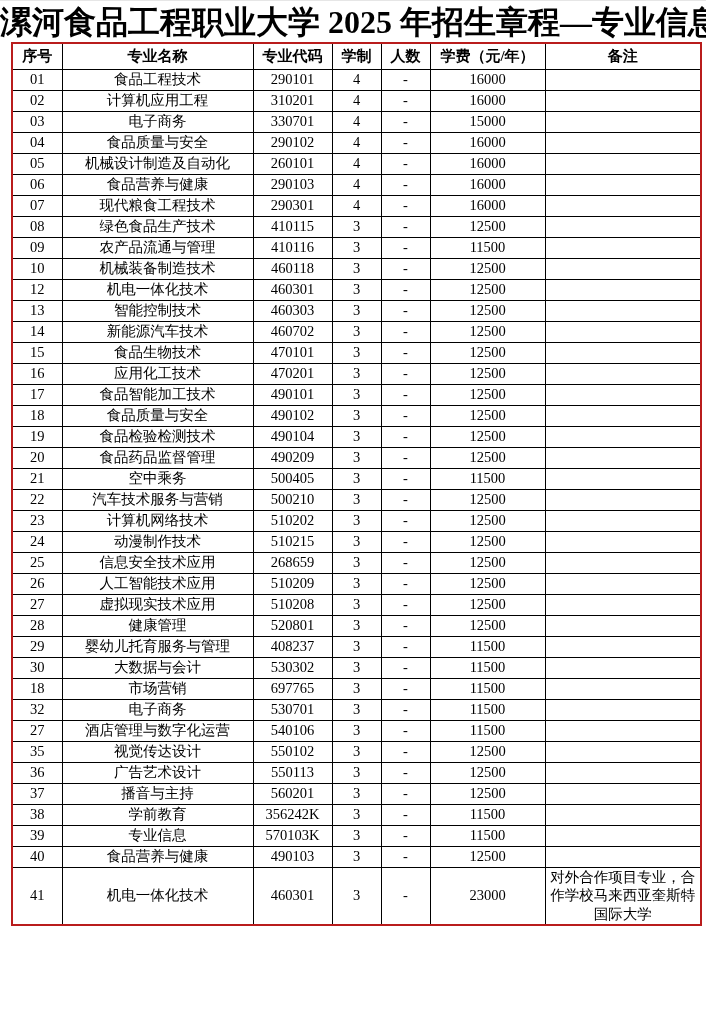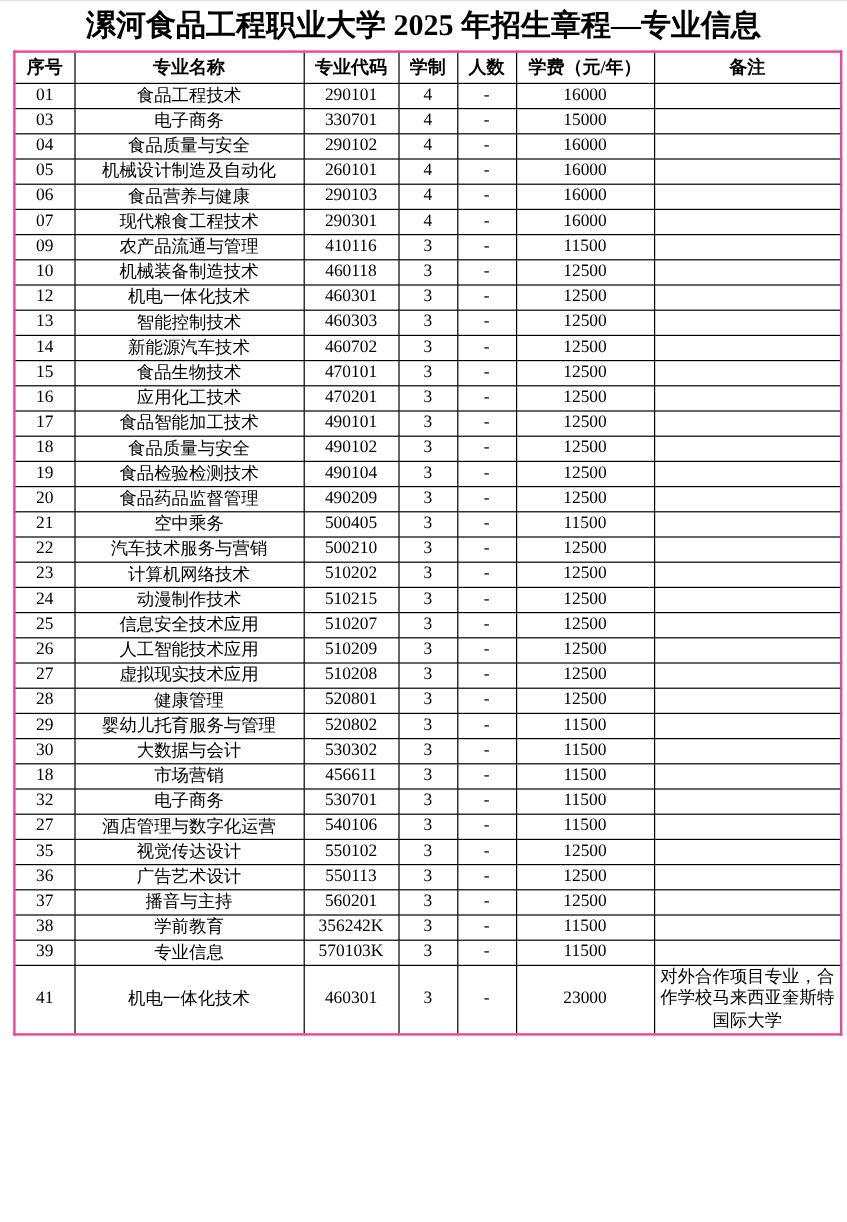--- a/index.html
+++ b/index.html
@@ -11,31 +11,31 @@
     width: 706px;
     height: 1018px;
     position: relative;
     font-family: "Liberation Serif", "DejaVu Serif", serif;
     color: #000000;
     border-top: 1px solid #e6e6e6;
     box-sizing: border-box;
   }
   .page-title {
     text-align: center;
-    font-size: 25px;
+    font-size: 32px;
     font-weight: bold;
     line-height: 30px;
     margin: 6px 0 5px 0;
     white-space: nowrap;
   }
   table.majors {
     border-collapse: collapse;
     table-layout: fixed;
     margin-left: 11px;
-    border: 2px solid #ec4899;
+    border: 2px solid #b91c1c;
   }
   table.majors th,
   table.majors td {
     border: 1px solid #000000;
     text-align: center;
     vertical-align: middle;
     padding: 0 2px;
     overflow: hidden;
     box-sizing: border-box;
   }
@@ -96,20 +96,29 @@
       <tr>
         <td>01</td>
         <td>食品工程技术</td>
         <td>290101</td>
         <td>4</td>
         <td>-</td>
         <td>16000</td>
         <td class="remark-cell"></td>
       </tr>
       <tr>
+        <td>02</td>
+        <td>计算机应用工程</td>
+        <td>310201</td>
+        <td>4</td>
+        <td>-</td>
+        <td>16000</td>
+        <td class="remark-cell"></td>
+      </tr>
+      <tr>
         <td>03</td>
         <td>电子商务</td>
         <td>330701</td>
         <td>4</td>
         <td>-</td>
         <td>15000</td>
         <td class="remark-cell"></td>
       </tr>
       <tr>
         <td>04</td>
@@ -141,20 +150,29 @@
       <tr>
         <td>07</td>
         <td>现代粮食工程技术</td>
         <td>290301</td>
         <td>4</td>
         <td>-</td>
         <td>16000</td>
         <td class="remark-cell"></td>
       </tr>
       <tr>
+        <td>08</td>
+        <td>绿色食品生产技术</td>
+        <td>410115</td>
+        <td>3</td>
+        <td>-</td>
+        <td>12500</td>
+        <td class="remark-cell"></td>
+      </tr>
+      <tr>
         <td>09</td>
         <td>农产品流通与管理</td>
         <td>410116</td>
         <td>3</td>
         <td>-</td>
         <td>11500</td>
         <td class="remark-cell"></td>
       </tr>
       <tr>
         <td>10</td>
@@ -278,21 +296,21 @@
         <td>动漫制作技术</td>
         <td>510215</td>
         <td>3</td>
         <td>-</td>
         <td>12500</td>
         <td class="remark-cell"></td>
       </tr>
       <tr>
         <td>25</td>
         <td>信息安全技术应用</td>
-        <td>510207</td>
+        <td>268659</td>
         <td>3</td>
         <td>-</td>
         <td>12500</td>
         <td class="remark-cell"></td>
       </tr>
       <tr>
         <td>26</td>
         <td>人工智能技术应用</td>
         <td>510209</td>
         <td>3</td>
@@ -314,39 +332,39 @@
         <td>健康管理</td>
         <td>520801</td>
         <td>3</td>
         <td>-</td>
         <td>12500</td>
         <td class="remark-cell"></td>
       </tr>
       <tr>
         <td>29</td>
         <td>婴幼儿托育服务与管理</td>
-        <td>520802</td>
+        <td>408237</td>
         <td>3</td>
         <td>-</td>
         <td>11500</td>
         <td class="remark-cell"></td>
       </tr>
       <tr>
         <td>30</td>
         <td>大数据与会计</td>
         <td>530302</td>
         <td>3</td>
         <td>-</td>
         <td>11500</td>
         <td class="remark-cell"></td>
       </tr>
       <tr>
         <td>18</td>
         <td>市场营销</td>
-        <td>456611</td>
+        <td>697765</td>
         <td>3</td>
         <td>-</td>
         <td>11500</td>
         <td class="remark-cell"></td>
       </tr>
       <tr>
         <td>32</td>
         <td>电子商务</td>
         <td>530701</td>
         <td>3</td>
@@ -399,20 +417,29 @@
         <td>11500</td>
         <td class="remark-cell"></td>
       </tr>
       <tr>
         <td>39</td>
         <td>专业信息</td>
         <td>570103K</td>
         <td>3</td>
         <td>-</td>
         <td>11500</td>
+        <td class="remark-cell"></td>
+      </tr>
+      <tr>
+        <td>40</td>
+        <td>食品营养与健康</td>
+        <td>490103</td>
+        <td>3</td>
+        <td>-</td>
+        <td>12500</td>
         <td class="remark-cell"></td>
       </tr>
       <tr class="tall-row">
         <td>41</td>
         <td>机电一体化技术</td>
         <td>460301</td>
         <td>3</td>
         <td>-</td>
         <td>23000</td>
         <td class="remark-cell">对外合作项目专业，合作学校马来西亚奎斯特国际大学</td>

